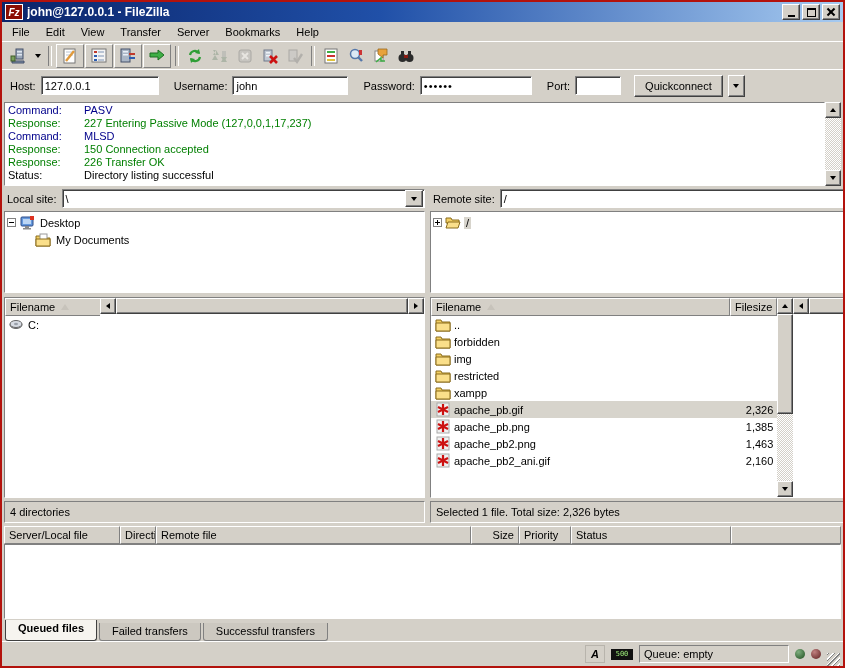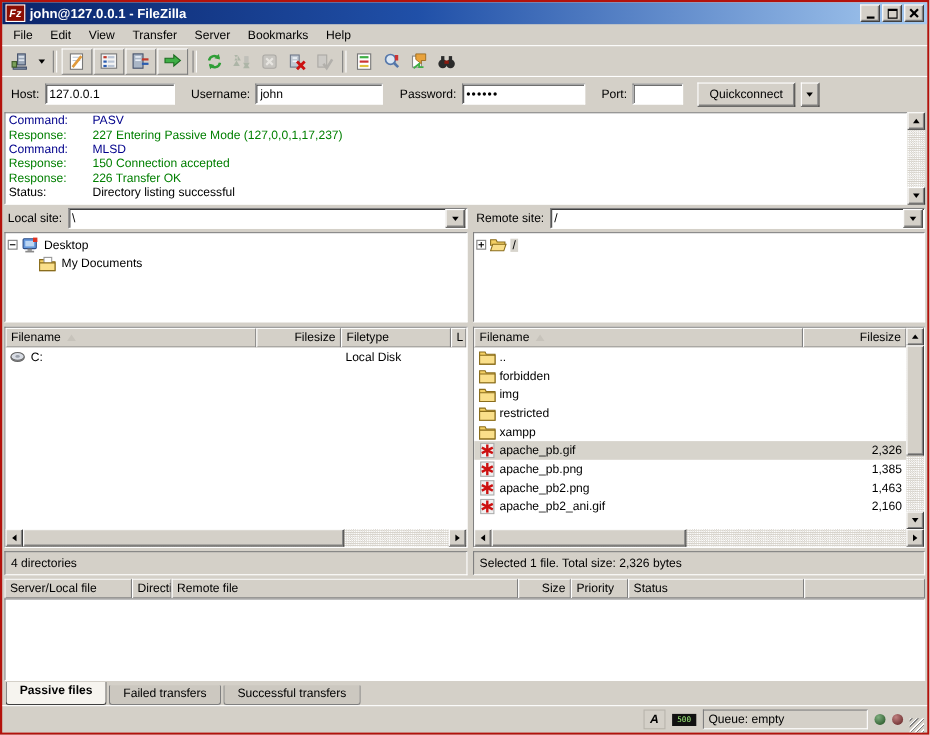--- a/index.html
+++ b/index.html
@@ -77,21 +77,21 @@
             padding:2px 2px;overflow:hidden;margin-bottom:4px;}
   .tree-item{display:flex;align-items:center;height:17px;gap:3px;}
   .expander{width:9px;height:9px;box-sizing:border-box;border:1px solid #808080;background:#fff;position:relative;flex:0 0 9px;}
   .expander:before{content:"";position:absolute;left:1px;top:3px;width:5px;height:1px;background:#000;}
   .expander.plus:after{content:"";position:absolute;left:3px;top:1px;width:1px;height:5px;background:#000;}
   .exp-spacer{width:9px;flex:0 0 9px;}
   .tree-label{padding:0 2px;white-space:nowrap;}
   .tree-label.sel{background:#0a246a;color:#fff;}
   .indent1{margin-left:16px;}
   
-  .list-box{flex:1;display:flex;background:#fff;border:1px solid;border-color:#808080 #fff #fff #808080;overflow:hidden;flex-direction:column;}
+  .list-box{flex:1;display:flex;background:#fff;border:1px solid;border-color:#808080 #fff #fff #808080;overflow:hidden;flex-direction:row;}
   .list-top{flex:1;display:flex;overflow:hidden;}
   .list-main{flex:1;display:flex;flex-direction:column;overflow:hidden;}
   .hdr-row{height:18px;flex:0 0 18px;display:flex;background:#d4d0c8;overflow:hidden;}
   .hdr-cell{box-sizing:border-box;background:#d4d0c8;border:1px solid;border-color:#fff #808080 #808080 #fff;
             padding:1px 4px;display:flex;align-items:center;gap:6px;white-space:nowrap;overflow:hidden;}
   .hdr-cell.r{justify-content:flex-end;}
   .sort-tri{width:0;height:0;border-left:4px solid transparent;border-right:4px solid transparent;border-bottom:6px solid #c7c3bb;}
   .list-body{flex:1;background:#fff;overflow:hidden;}
   .frow{height:17px;display:flex;align-items:center;white-space:nowrap;}
   .frow.sel{background:#d7d4cc;}
@@ -618,21 +618,21 @@
         <span>Priority</span>
       </div>
     <div class="hdr-cell" style="width:160px;flex:0 0 160px;">
         <span>Status</span>
       </div>
     <div class="hdr-cell" style="flex:1;"></div>
   </div>
   <div class="queue-body"></div>
 
   <div class="tabs-row">
-    <div class="tab active"><span>Passive files</span></div>
+    <div class="tab active"><span>Queued files</span></div>
     <div class="tab"><span>Failed transfers</span></div>
     <div class="tab"><span>Successful transfers</span></div>
   </div>
 
   <div class="statusbar">
     <div class="type-ind">A</div>
     <div class="speed-badge">500</div>
     <div class="queue-panel">
         <span>Queue: empty</span>
       </div>

